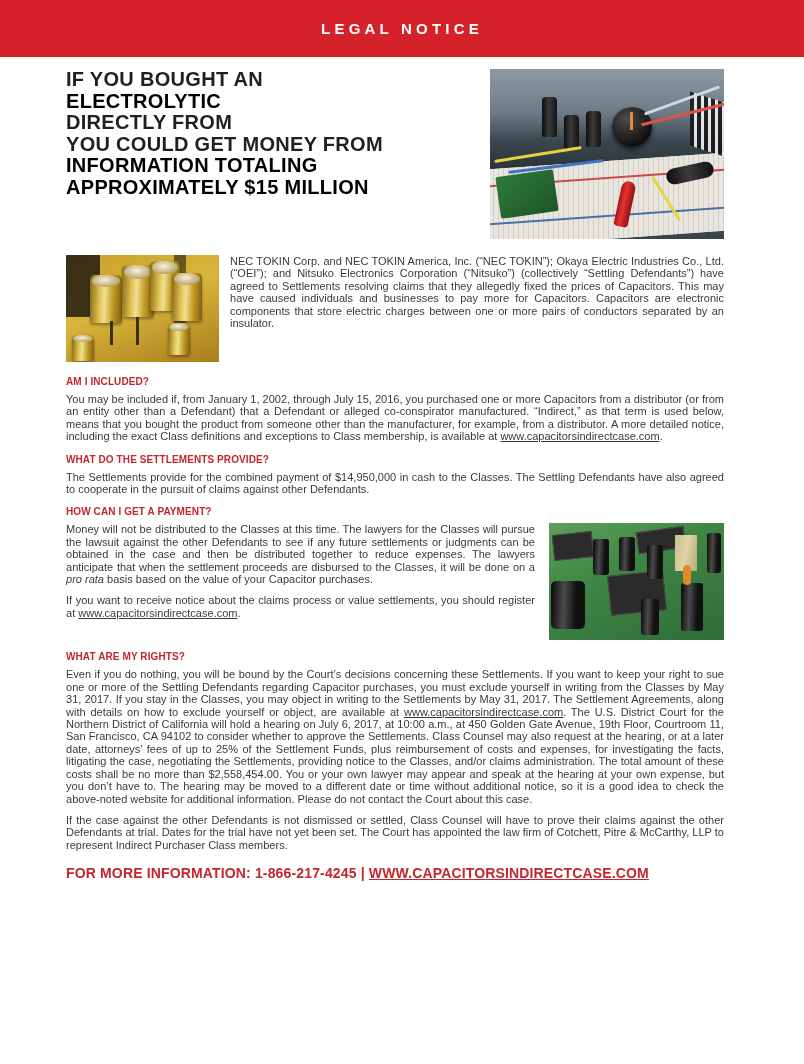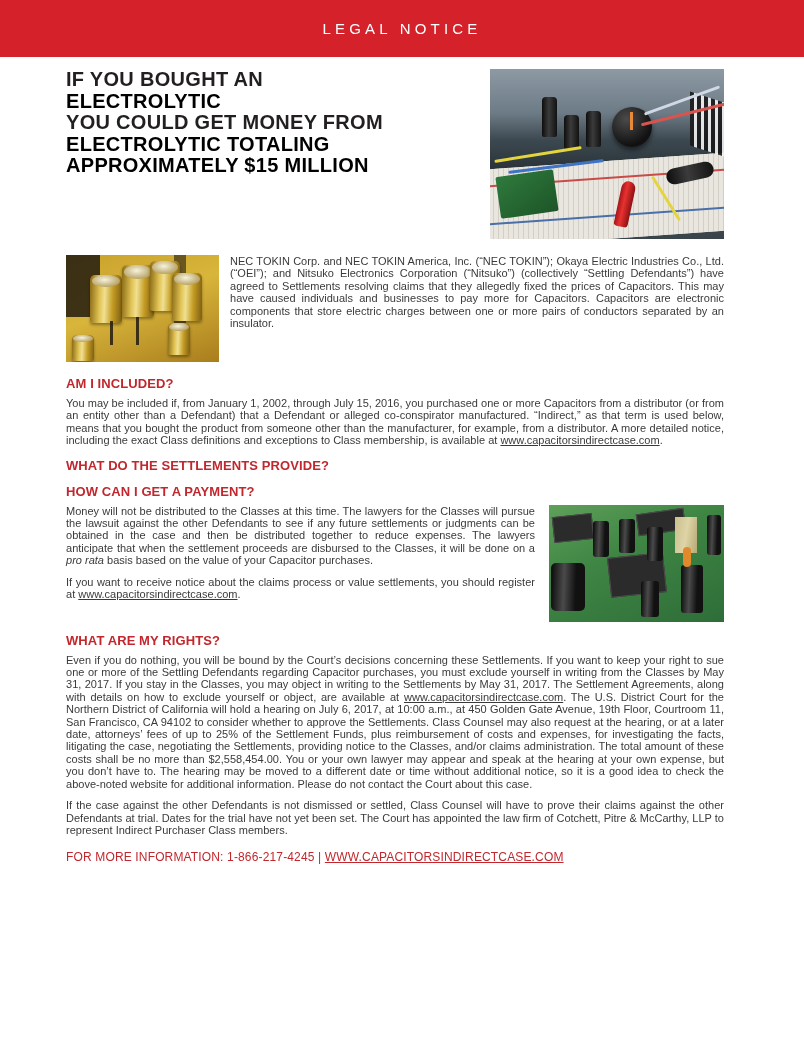--- a/index.html
+++ b/index.html
@@ -20,21 +20,21 @@
   .banner {
     height: 57px;
     background: #d4212a;
     display: flex;
     align-items: center;
     justify-content: center;
   }
   .banner-title {
     color: #ffffff;
     font-size: 15px;
-    font-weight: normal;
+    font-weight: bold;
     letter-spacing: 4.2px;
     font-family: "Liberation Sans", sans-serif;
   }
 
   
   .page {
     padding: 0 88px 0 58px;
     box-sizing: border-box;
     width: 804px;
     margin-left: 8px;
@@ -199,21 +199,21 @@
     font-size: 11px;
     line-height: 12.4px;
     text-align: justify;
     color: #3a3a3a;
     letter-spacing: 0.01px;
   }
   p.body:last-child { margin-bottom: 0; }
 
   h2.section {
     margin: 11px 0 6px 0;
-    font-size: 13px;
+    font-size: 10px;
     font-weight: bold;
     color: #c1272d;
     letter-spacing: 0.1px;
     text-transform: uppercase;
     font-family: "Liberation Sans", sans-serif;
   }
   h2.section.first { margin-top: 14px; }
 
   a.link, .link {
     color: #3a3a3a;
@@ -224,42 +224,43 @@
   
   .payment-row {
     display: flex;
     align-items: flex-start;
   }
   .payment-text { flex: 1 1 auto; }
 
   
   .footer {
     margin-top: 14px;
-    font-size: 12px;
-    font-weight: normal;
+    font-size: 14px;
+    font-weight: bold;
     color: #c1272d;
     letter-spacing: 0.15px;
   }
   .footer .url { text-decoration: underline; color: #c1272d; }
 </style>
 </head>
 <body>
 
 <div class="banner">
   <div class="banner-title">LEGAL NOTICE</div>
 </div>
 
 <div class="page">
 
   <div class="headline-row">
     <div class="headline">
       <div class="hl black">IF YOU BOUGHT AN</div>
       <div class="hl red">ELECTROLYTIC</div>
+      <div class="hl black">DIRECTLY FROM</div>
       <div class="hl black">YOU COULD GET MONEY FROM</div>
-      <div class="hl red">ELECTROLYTIC TOTALING</div>
+      <div class="hl red">INFORMATION TOTALING</div>
       <div class="hl red">APPROXIMATELY $15 MILLION</div>
     </div>
 
     <div class="photo photo-hero">
       <div class="bb">
         <div class="bb-line red"></div>
         <div class="bb-line blue"></div>
       </div>
       <div class="comb"></div>
       <div class="cap-b" style="left:52px; top:28px;"></div>
@@ -292,20 +293,21 @@
     </div>
     <div class="intro-text">
       <p class="body">NEC TOKIN Corp. and NEC TOKIN America, Inc. (“NEC TOKIN”); Okaya Electric Industries Co., Ltd. (“OEI”); and Nitsuko Electronics Corporation (“Nitsuko”) (collectively “Settling Defendants”) have agreed to Settlements resolving claims that they allegedly fixed the prices of Capacitors. This may have caused individuals and businesses to pay more for Capacitors. Capacitors are electronic components that store electric charges between one or more pairs of conductors separated by an insulator.</p>
     </div>
   </div>
 
   <h2 class="section first">AM I INCLUDED?</h2>
   <p class="body"><span>You may be included if, from January 1, 2002, through July 15, 2016, you purchased one or more Capacitors from a distributor (or from an entity other than a Defendant) that a Defendant or alleged co-conspirator manufactured. “Indirect,” as that term is used below, means that you bought the product from someone other than the manufacturer, for example, from a distributor. A more detailed notice, including the exact Class definitions and exceptions to Class membership, is available at </span><span class="link">www.capacitorsindirectcase.com</span><span>.</span></p>
 
   <h2 class="section">WHAT DO THE SETTLEMENTS PROVIDE?</h2>
+  <p class="body">The Settlements provide for the combined payment of $14,950,000 in cash to the Classes. The Settling Defendants have also agreed to cooperate in the pursuit of claims against other Defendants.</p>
 
   <h2 class="section">HOW CAN I GET A PAYMENT?</h2>
   <div class="payment-row">
     <div class="payment-text">
       <p class="body"><span>Money will not be distributed to the Classes at this time. The lawyers for the Classes will pursue the lawsuit against the other Defendants to see if any future settlements or judgments can be obtained in the case and then be distributed together to reduce expenses. The lawyers anticipate that when the settlement proceeds are disbursed to the Classes, it will be done on a </span><span class="ital">pro rata</span><span> basis based on the value of your Capacitor purchases.</span></p>
       <p class="body"><span>If you want to receive notice about the claims process or value settlements, you should register at </span><span class="link">www.capacitorsindirectcase.com</span><span>.</span></p>
     </div>
     <div class="photo photo-green">
       <div class="chip" style="left:60px; top:50px; width:54px; height:38px; transform:rotate(-6deg);"></div>
       <div class="chip" style="left:88px; top:6px; width:46px; height:20px; transform:rotate(-8deg);"></div>

